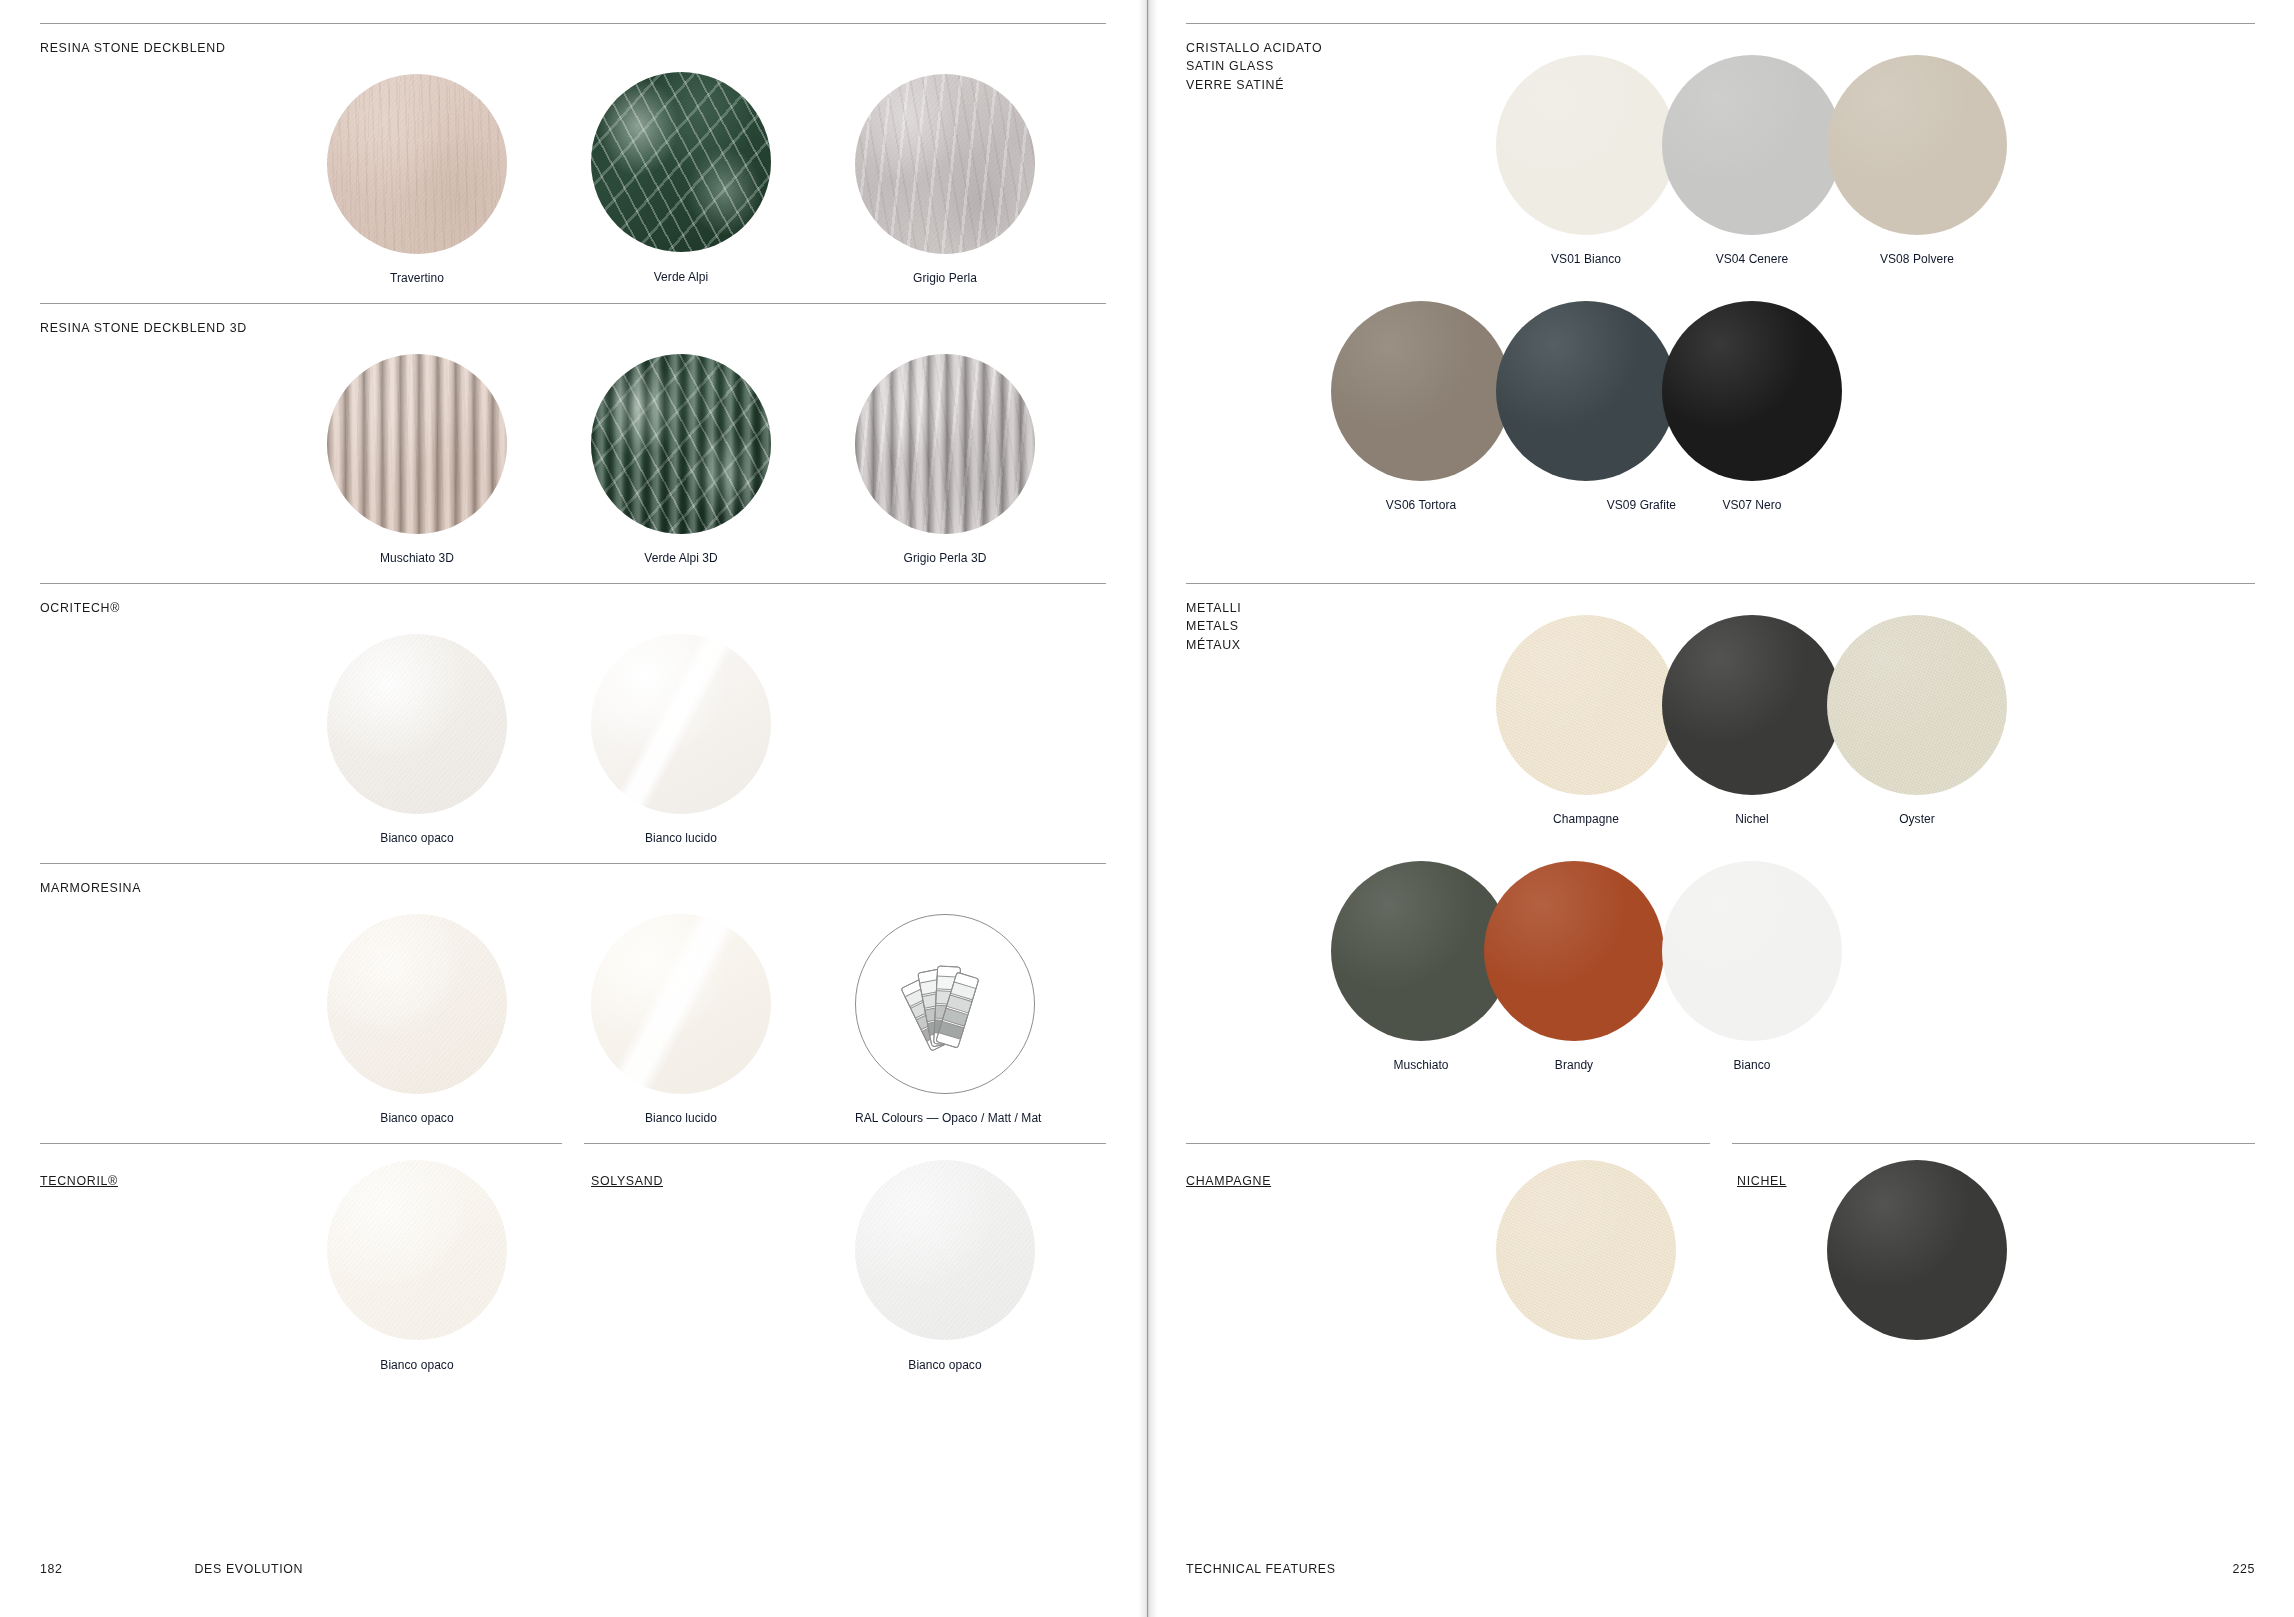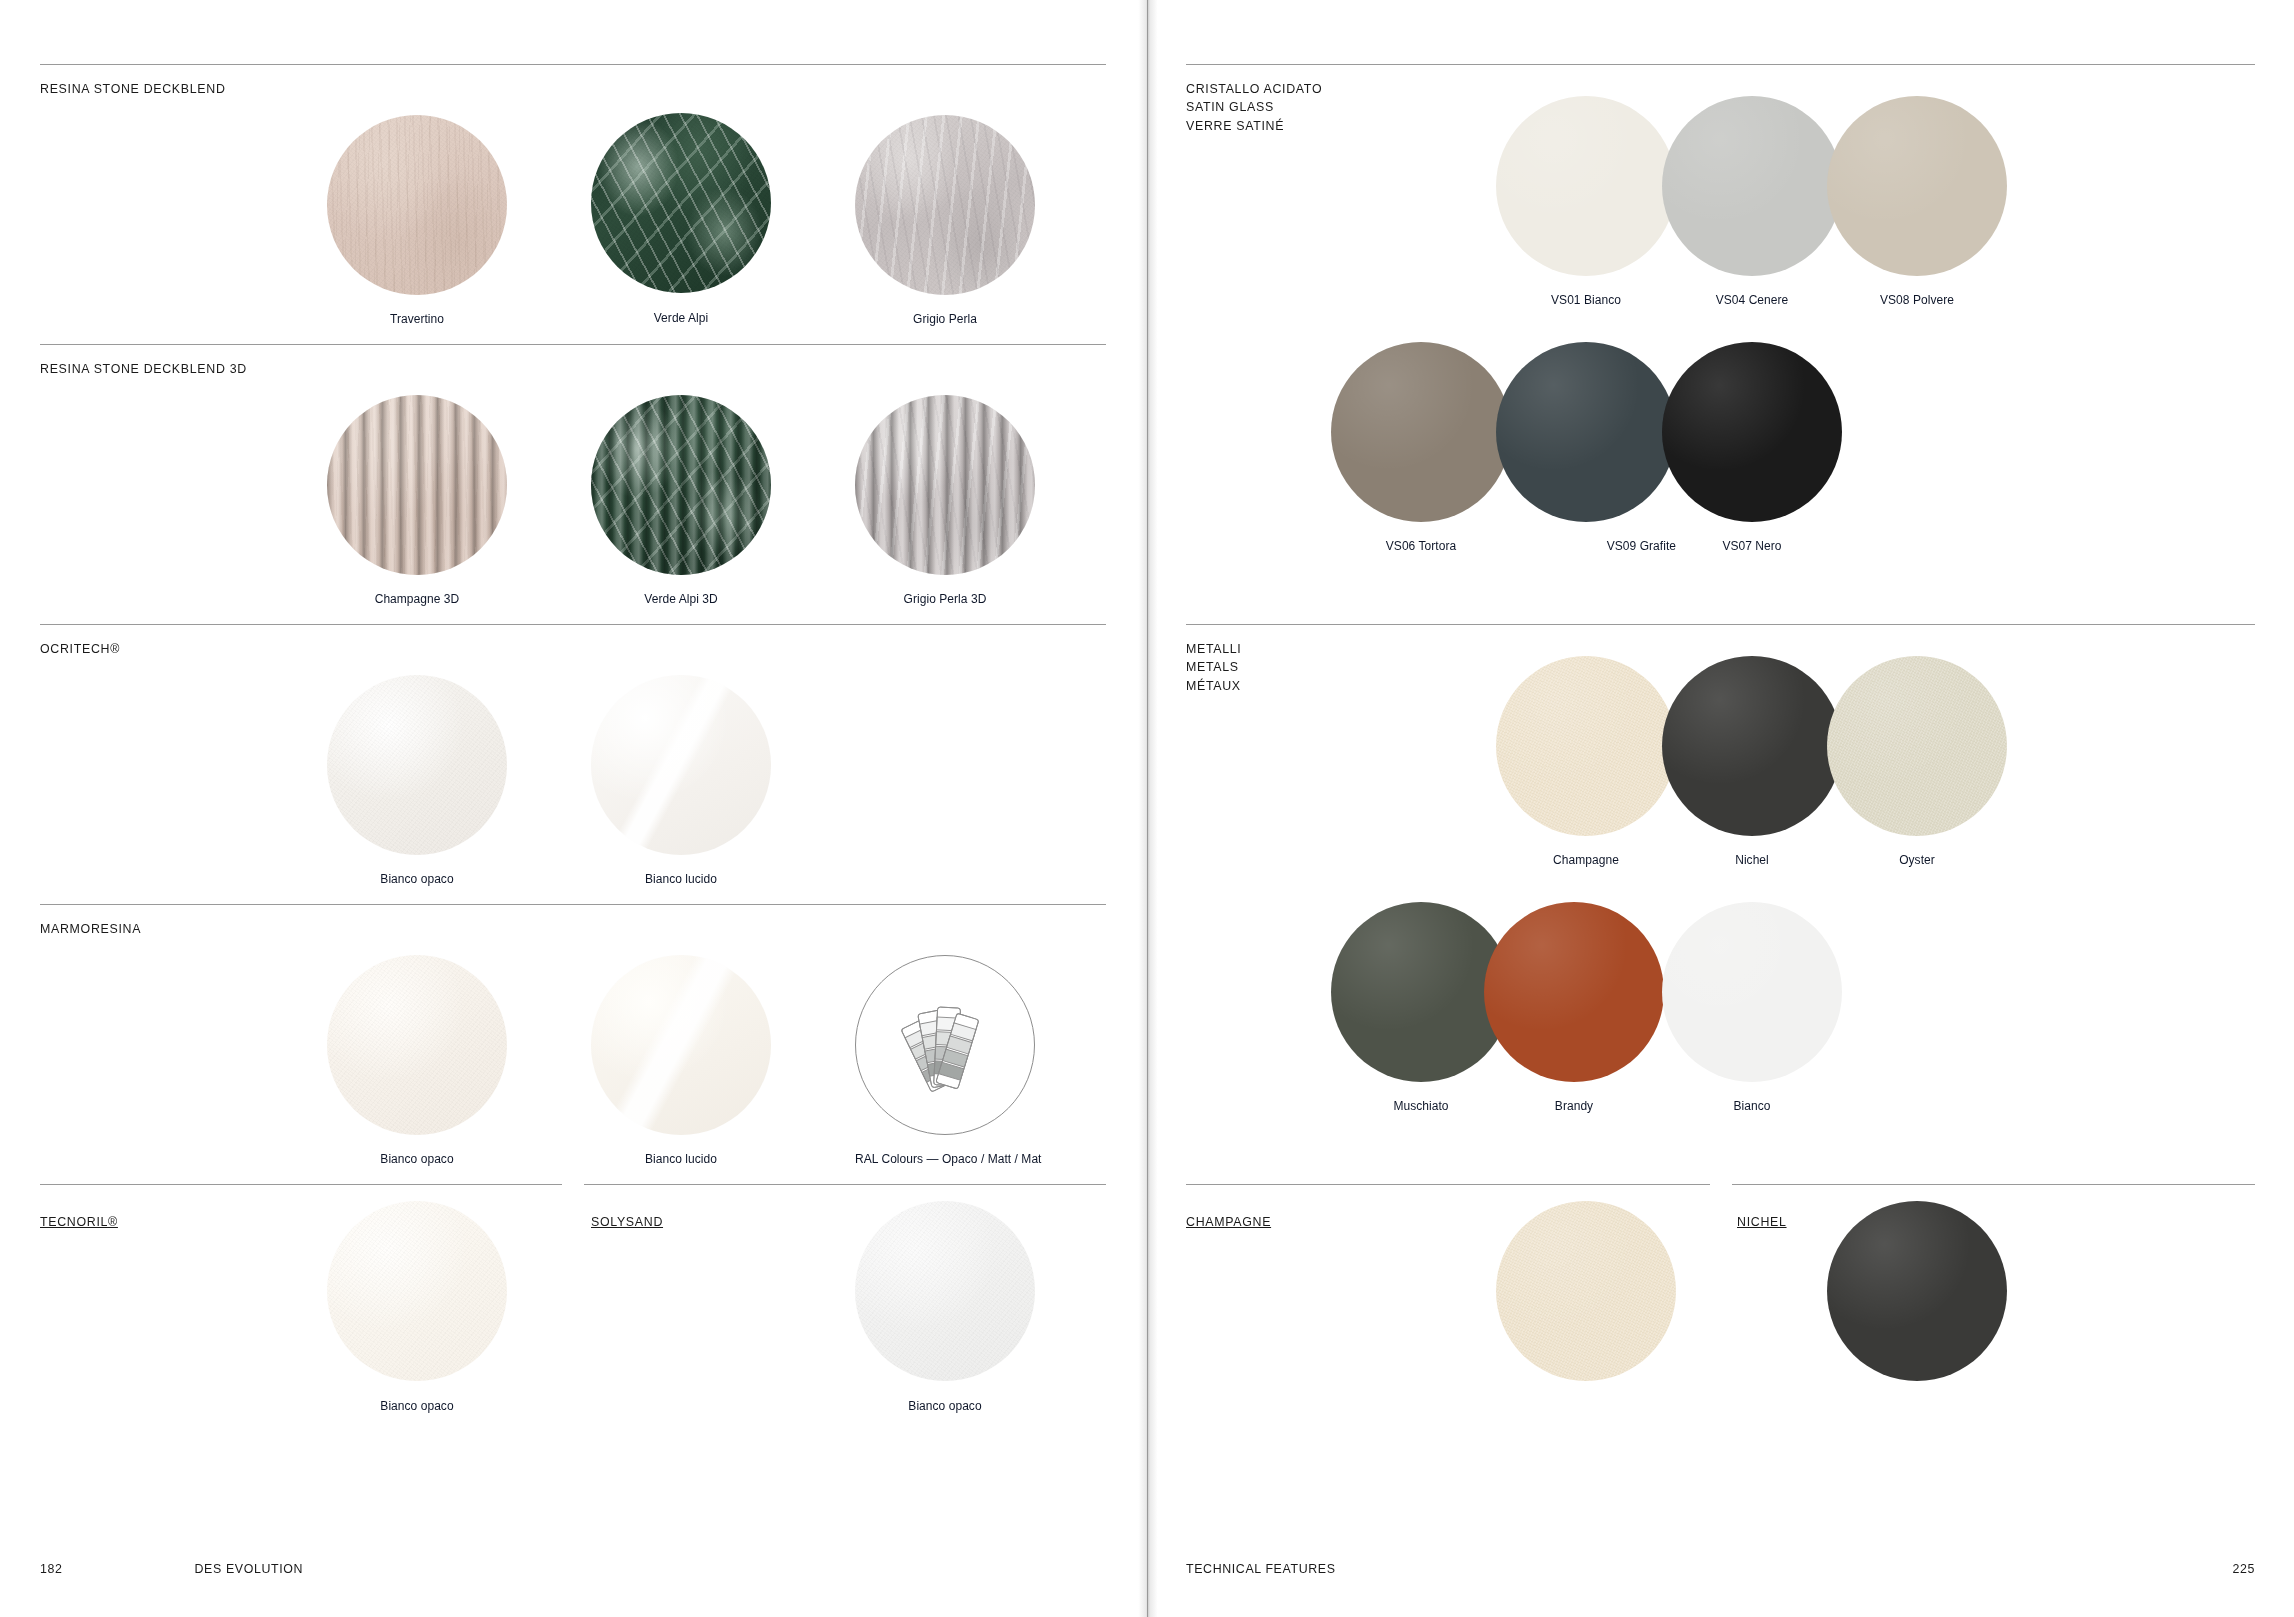--- a/index.html
+++ b/index.html
@@ -27,21 +27,21 @@
       rgba(150,150,150,0.00) 70%,
       rgba(255,255,255,0) 100%);
     pointer-events:none;z-index:40;
   }
   .gutter::after{
     content:"";position:absolute;left:23px;top:0;width:1.2px;height:100%;
     background:#8e8e8e;opacity:.85;
   }
 
   
-  .section{position:absolute;left:40px;right:40px;margin-top:41px;}
+  .section{position:absolute;left:40px;right:40px;}
   .rule{height:0.9px;background:#9a9a9a;width:100%;}
   .rule-split{display:flex;gap:22px;}
   .rule-split .rule{flex:1;}
 
   .sec-head{
     font-size:12.4px;letter-spacing:.055em;font-weight:400;
     line-height:1.52;margin-top:14.7px;white-space:pre-line;text-transform:none;
   }
   .head-abs{position:absolute;top:14.7px;text-decoration:underline;}
 
@@ -176,21 +176,21 @@
         </div>
       </div>
     </div>
 
     <div class="section" style="top:303px;">
       <div class="rule"></div>
       <div class="sec-head">RESINA STONE DECKBLEND 3D</div>
       <div class="row" style="height:253px;">
         <div class="cell" style="left:287px;top:16.5px;">
           <div class="disc tx-travertino ribs"></div>
-          <div class="cap">Champagne 3D</div>
+          <div class="cap">Muschiato 3D</div>
         </div>
         <div class="cell" style="left:551px;top:16.5px;">
           <div class="disc tx-verdealpi ribs"></div>
           <div class="cap">Verde Alpi 3D</div>
         </div>
         <div class="cell" style="left:815px;top:16.5px;">
           <div class="disc tx-grigioperla ribs"></div>
           <div class="cap">Grigio Perla 3D</div>
         </div>
       </div>

